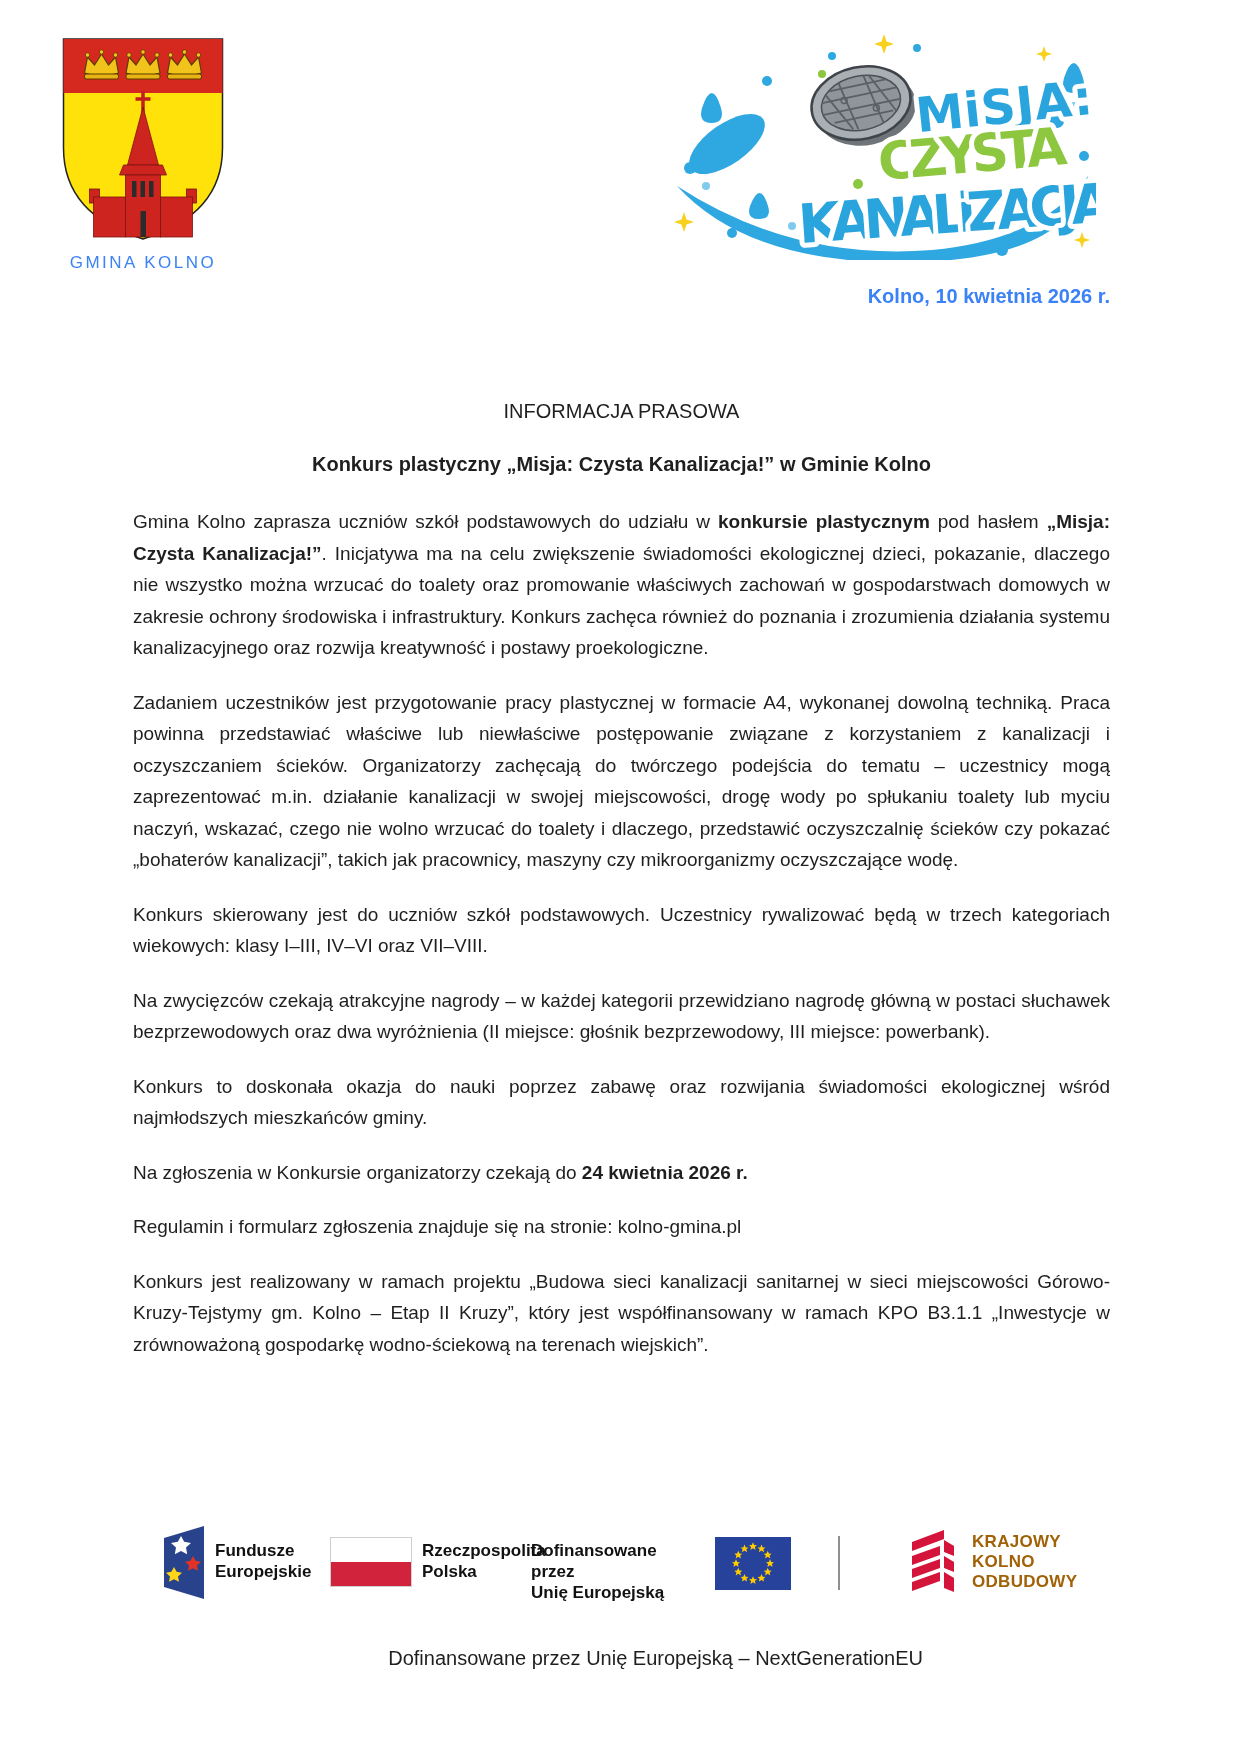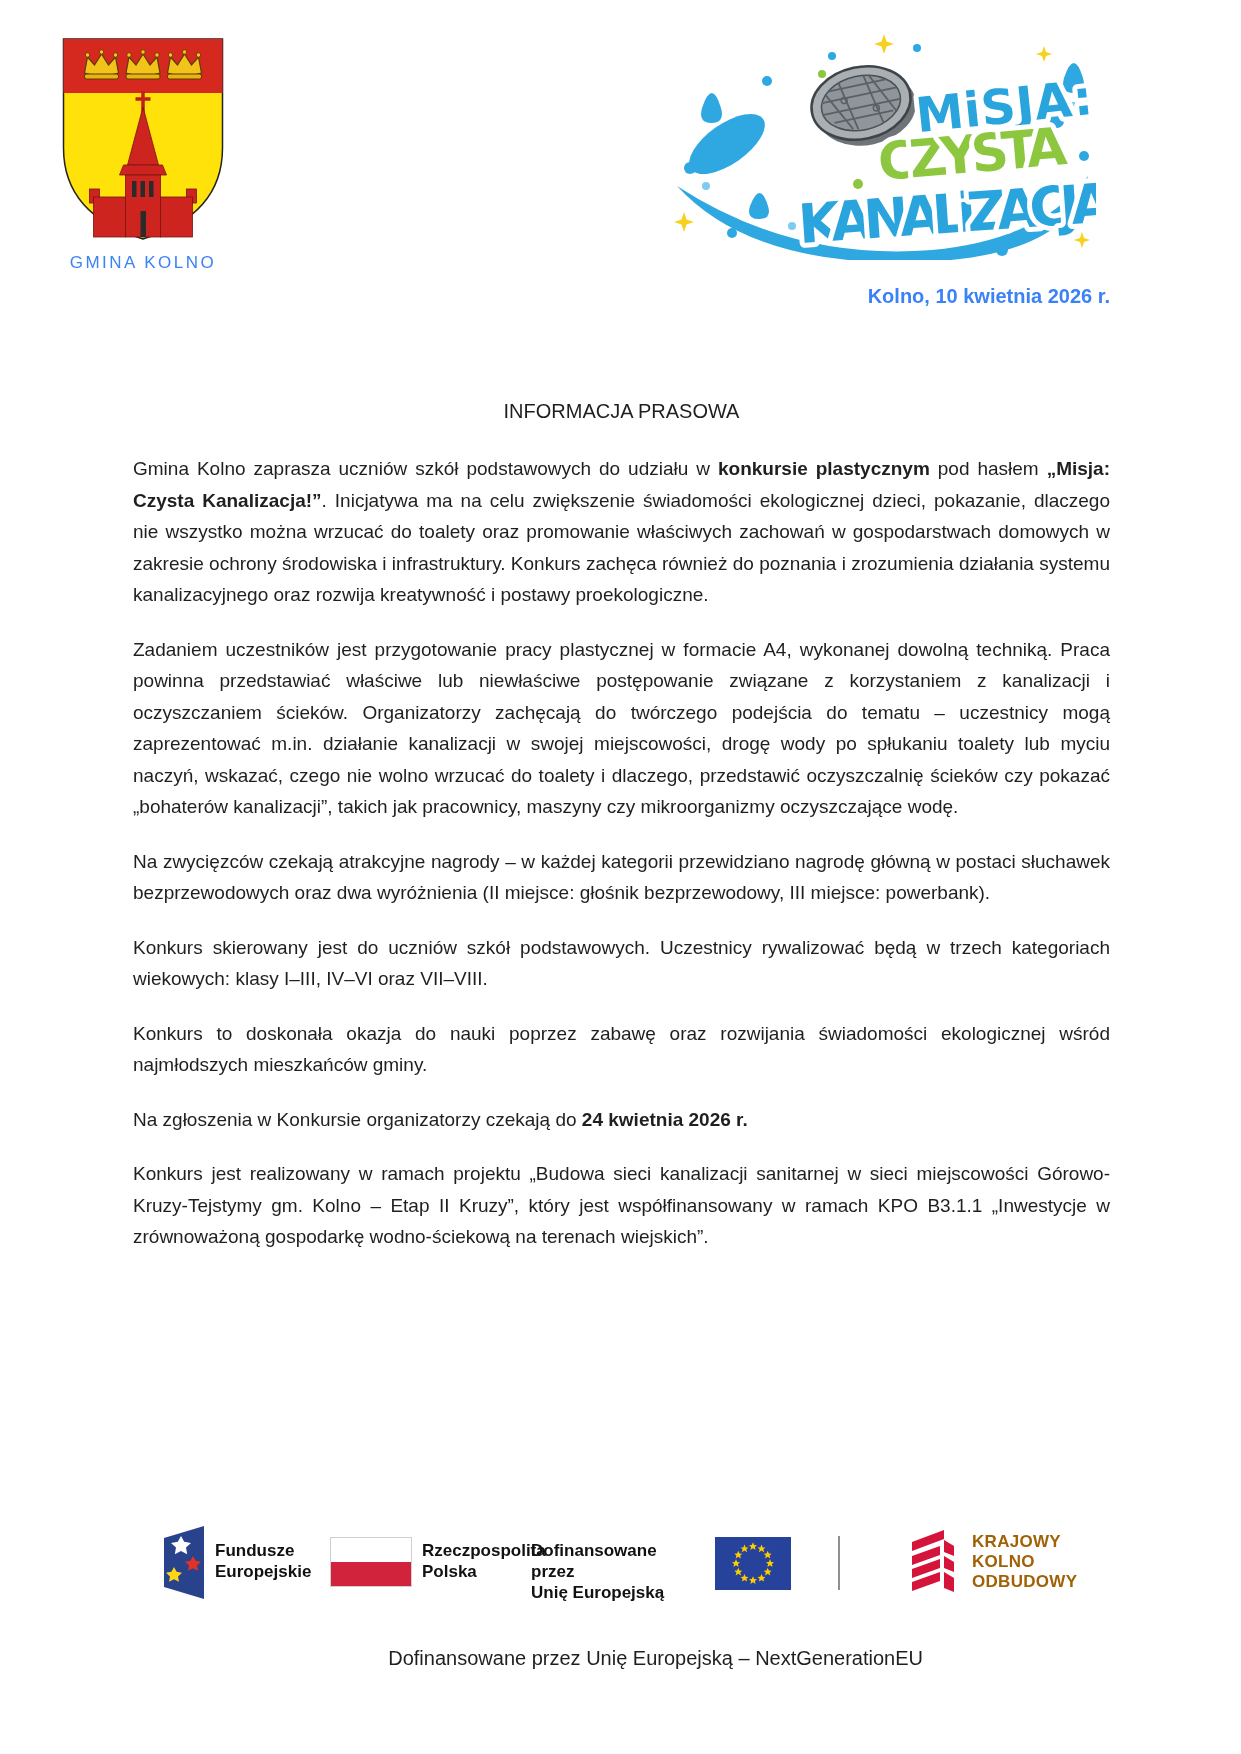--- a/index.html
+++ b/index.html
@@ -117,27 +117,29 @@
 
     <text class="logo-word" x="334" y="97" font-size="48" text-anchor="middle" textLength="178" transform="rotate(-6 334 95)" fill="#29a4dc">MiSJA:</text>
     <text class="logo-word" x="302" y="146" font-size="52" text-anchor="middle" textLength="190" transform="rotate(-5 302 142)" fill="#8dc63f">CZYSTA</text>
     <text class="logo-word" x="285" y="206" font-size="54" text-anchor="middle" textLength="316" transform="rotate(-4 285 202)" fill="#29a4dc">KANALiZACJA</text>
   </svg>
 
   <div class="date-line">Kolno, 10 kwietnia 2026 r.</div>
 
   <div class="content">
     <h1 class="doc-title">INFORMACJA PRASOWA</h1>
+    <h2 class="doc-subtitle">Konkurs plastyczny „Misja: Czysta Kanalizacja!” w Gminie Kolno</h2>
     <div>
         <p class="para"><span>Gmina Kolno zaprasza uczniów szkół podstawowych do udziału w </span><b>konkursie plastycznym</b><span> pod hasłem </span><b>„Misja: Czysta Kanalizacja!”</b><span>. Inicjatywa ma na celu zwiększenie świadomości ekologicznej dzieci, pokazanie, dlaczego nie wszystko można wrzucać do toalety oraz promowanie właściwych zachowań w gospodarstwach domowych w zakresie ochrony środowiska i infrastruktury. Konkurs zachęca również do poznania i zrozumienia działania systemu kanalizacyjnego oraz rozwija kreatywność i postawy proekologiczne.</span></p>
         <p class="para"><span>Zadaniem uczestników jest przygotowanie pracy plastycznej w formacie A4, wykonanej dowolną techniką. Praca powinna przedstawiać właściwe lub niewłaściwe postępowanie związane z korzystaniem z kanalizacji i oczyszczaniem ścieków. Organizatorzy zachęcają do twórczego podejścia do tematu – uczestnicy mogą zaprezentować m.in. działanie kanalizacji w swojej miejscowości, drogę wody po spłukaniu toalety lub myciu naczyń, wskazać, czego nie wolno wrzucać do toalety i dlaczego, przedstawić oczyszczalnię ścieków czy pokazać „bohaterów kanalizacji”, takich jak pracownicy, maszyny czy mikroorganizmy oczyszczające wodę.</span></p>
+        <p class="para"><span>Konkurs skierowany jest do uczniów szkół podstawowych. Uczestnicy rywalizować będą w&nbsp;trzech kategoriach wiekowych: klasy I–III, IV–VI oraz VII–VIII.</span></p>
         <p class="para"><span>Na zwycięzców czekają atrakcyjne nagrody – w każdej kategorii przewidziano nagrodę główną w postaci słuchawek bezprzewodowych oraz dwa wyróżnienia (II miejsce: głośnik bezprzewodowy, III miejsce: powerbank).</span></p>
-        <p class="para"><span>Konkurs skierowany jest do uczniów szkół podstawowych. Uczestnicy rywalizować będą w&nbsp;trzech kategoriach wiekowych: klasy I–III, IV–VI oraz VII–VIII.</span></p>
         <p class="para"><span>Konkurs to doskonała okazja do nauki poprzez zabawę oraz rozwijania świadomości ekologicznej wśród najmłodszych mieszkańców gminy.</span></p>
         <p class="para"><span>Na zgłoszenia w Konkursie organizatorzy czekają do </span><b>24 kwietnia 2026 r.</b></p>
+        <p class="para"><span>Regulamin i formularz zgłoszenia znajduje się na stronie: kolno-gmina.pl</span></p>
         <p class="para"><span>Konkurs jest realizowany w ramach projektu „Budowa sieci kanalizacji sanitarnej w sieci miejscowości Górowo-Kruzy-Tejstymy gm. Kolno – Etap II Kruzy”, który jest współfinansowany w ramach KPO B3.1.1 „Inwestycje w zrównoważoną gospodarkę wodno-ściekową na terenach wiejskich”.</span></p>
       </div>
   </div>
 
   <div class="partner-bar">
 
     <svg class="pb-abs" style="left:28px;top:2px;" width="46" height="78" viewBox="0 0 46 78">
       <polygon points="3,15 43,3 43,76 3,64" fill="#29428c"></polygon>
       <path d="M20,13 l3.2,5.8 6.8,1.2 -5,4.6 1.2,6.6 -6.2,-3.2 -6.2,3.2 1.2,-6.6 -5,-4.6 6.8,-1.2 Z" fill="#ffffff"></path>
       <path d="M32,33 l2.6,4.8 5.4,1 -4,3.7 1,5.3 -5,-2.6 -5,2.6 1,-5.3 -4,-3.7 5.4,-1 Z" fill="#e03226"></path>

